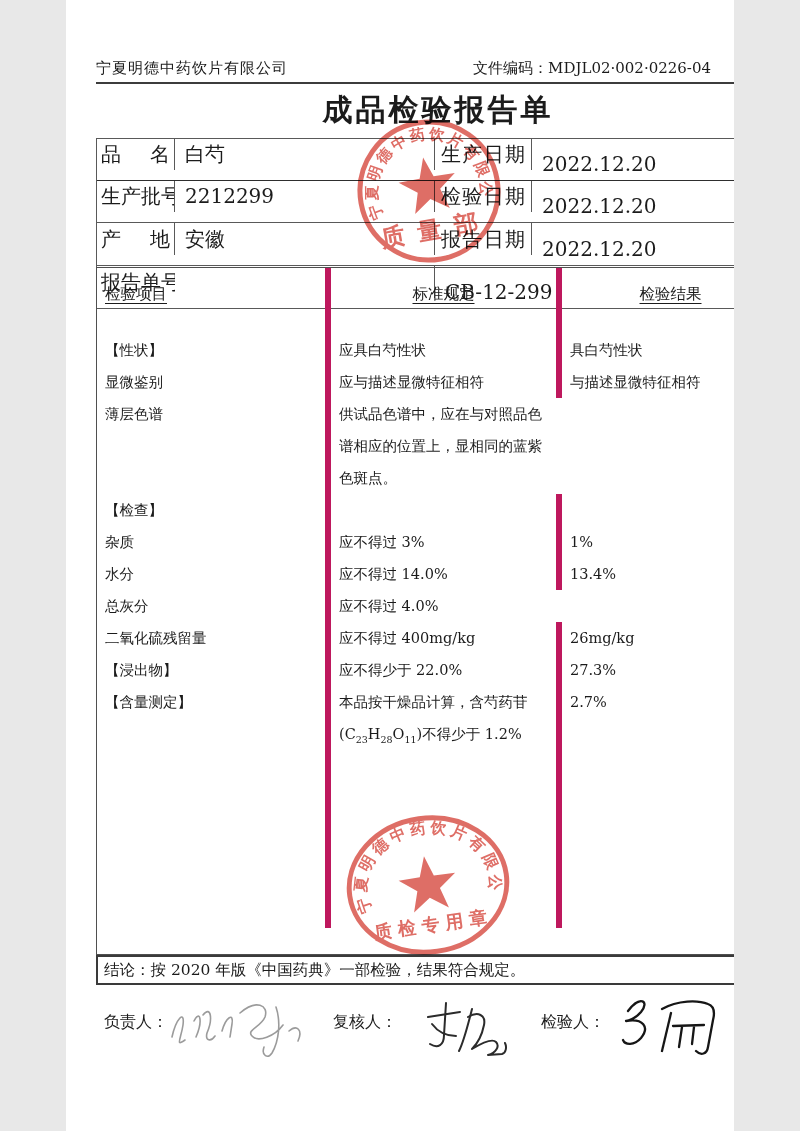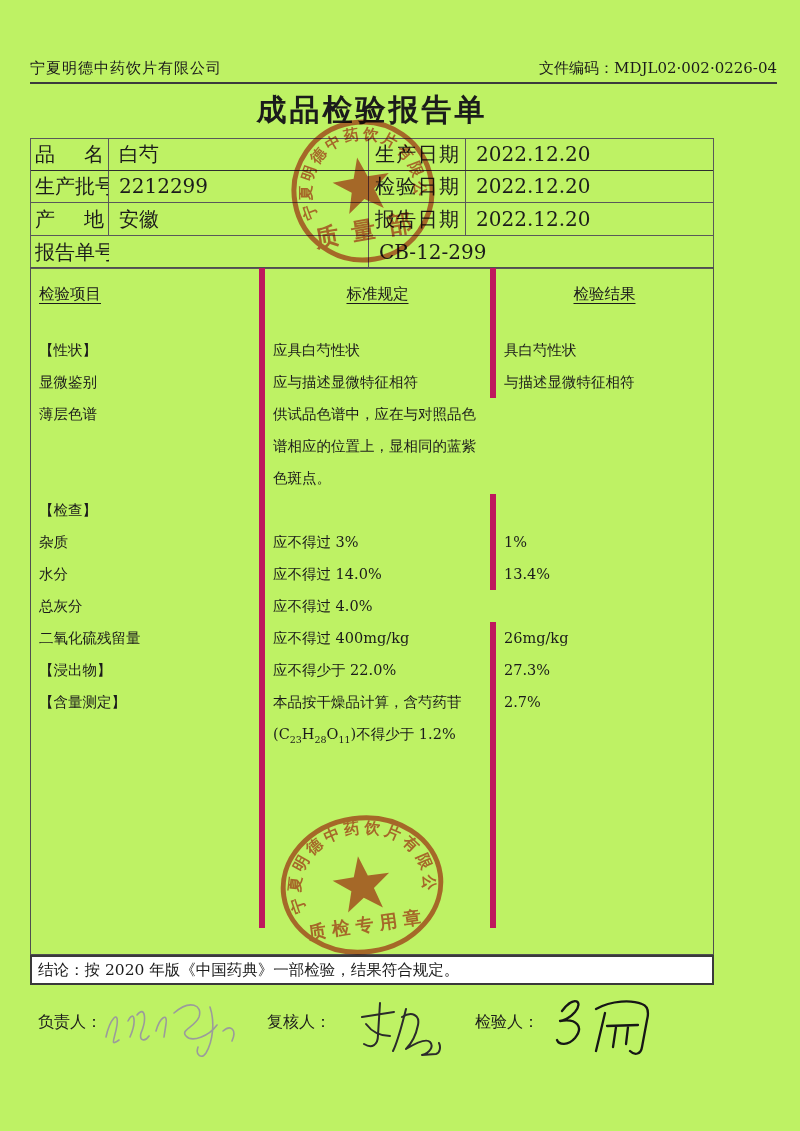--- a/index.html
+++ b/index.html
@@ -1,36 +1,36 @@
 <!DOCTYPE html>
 <html style="--stamp-color: #d9544b;"><head>
 <meta charset="utf-8">
 <style>
   html,body{margin:0;padding:0;background:#e8e8e8;}
   .page{
-    position:relative;width:800px;height:1131px;margin:0 auto;background:#bef264;
+    position:relative;width:668px;height:1131px;margin:0 auto;background:#ffffff;
     font-family:"DejaVu Serif","Liberation Serif",serif;color:#1b1b1b;overflow:hidden;
   }
   
   .hdr-company{position:absolute;left:30px;top:59px;font-size:15px;letter-spacing:1px;}
   .hdr-code{position:absolute;right:23px;top:59px;font-size:15px;}
   .hdr-rule{position:absolute;left:30px;top:82px;width:747px;height:2px;background:#3c3c3c;}
   .doc-title{position:absolute;left:30px;top:90px;width:684px;text-align:center;
     font-size:30px;font-weight:bold;letter-spacing:3px;}
   
   .info-table{position:absolute;left:30px;top:138px;width:684px;border:1px solid #595959;box-sizing:border-box;background:transparent;}
   .irow{display:grid;grid-template-columns:78px 260px 97px 1fr;border-bottom:1px solid #595959;}
   .irow:first-child{border-bottom:1px solid #2e2e2e;}
   .irow.last{grid-template-columns:78px 260px 1fr;border-bottom:none;}
   .irow > div{height:31px;line-height:31px;font-size:20px;overflow:hidden;white-space:nowrap;}
   .irow.r3 > div{height:32px;line-height:32px;}
   .ilabel{padding:0 4px;text-align:justify;text-align-last:justify;border-right:1px solid #595959;}
   .ivalue{padding-left:10px;border-right:1px solid #595959;}
   .ilabel2{padding:0 6px;text-align:justify;text-align-last:justify;border-right:1px solid #595959;}
-  .ivalue2{padding-left:10px;}
+  .ivalue2{padding-left:10px;margin-top:10px;}
   .irow.last .iblank{border-right:1px solid #595959;}
   .irow.last .ilabel{border-right:none;}
   
   .main-table{position:absolute;left:30px;top:267px;width:684px;height:688px;
     border:1px solid #4f4f4f;box-sizing:border-box;overflow:hidden;}
   .srow{display:grid;grid-template-columns:228px 231px 1fr;}
   .srow .c{padding:0 8px;line-height:32px;font-size:14.5px;}
   .srow .c2,.srow .c3{border-left:6px solid #be185d;}
   .srow.head .c{height:66px;padding-top:10px;box-sizing:border-box;font-size:15.5px;}
   .srow.head .c2,.srow.head .c3{text-align:center;}

